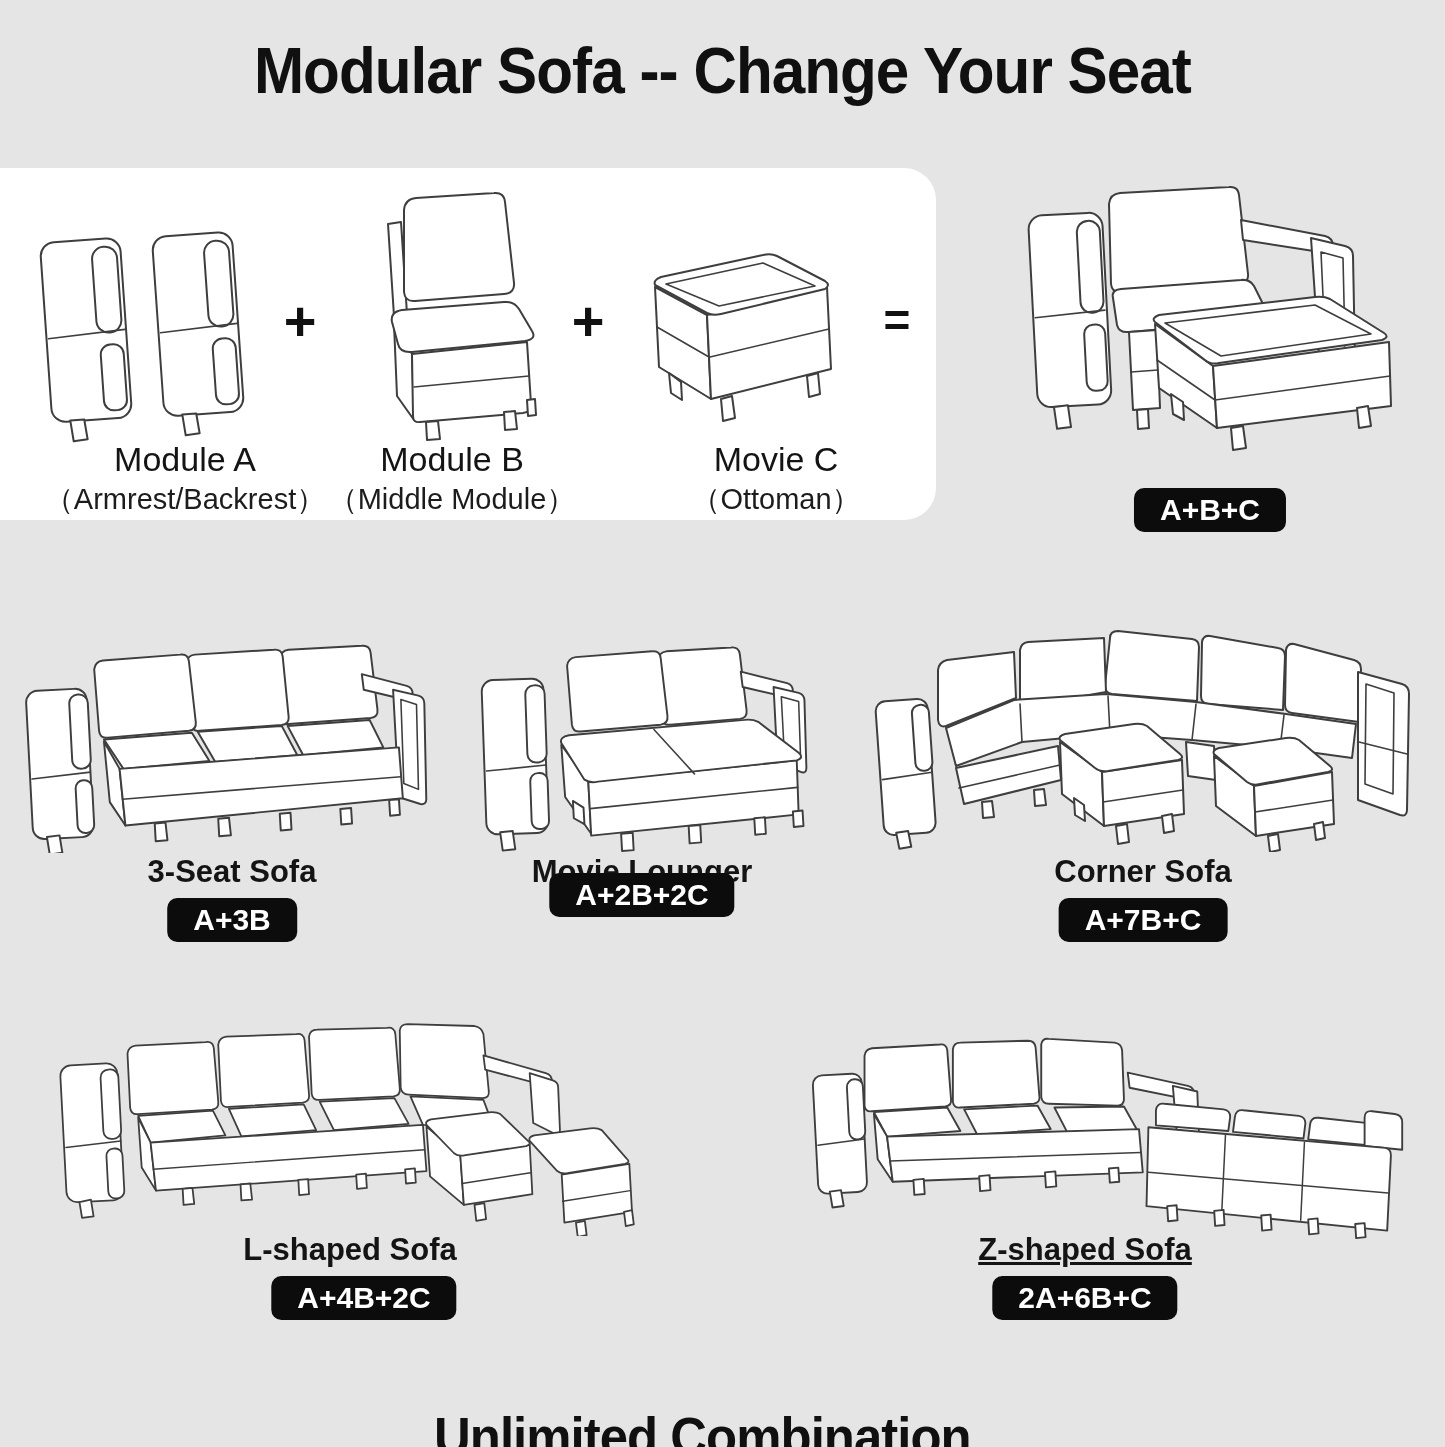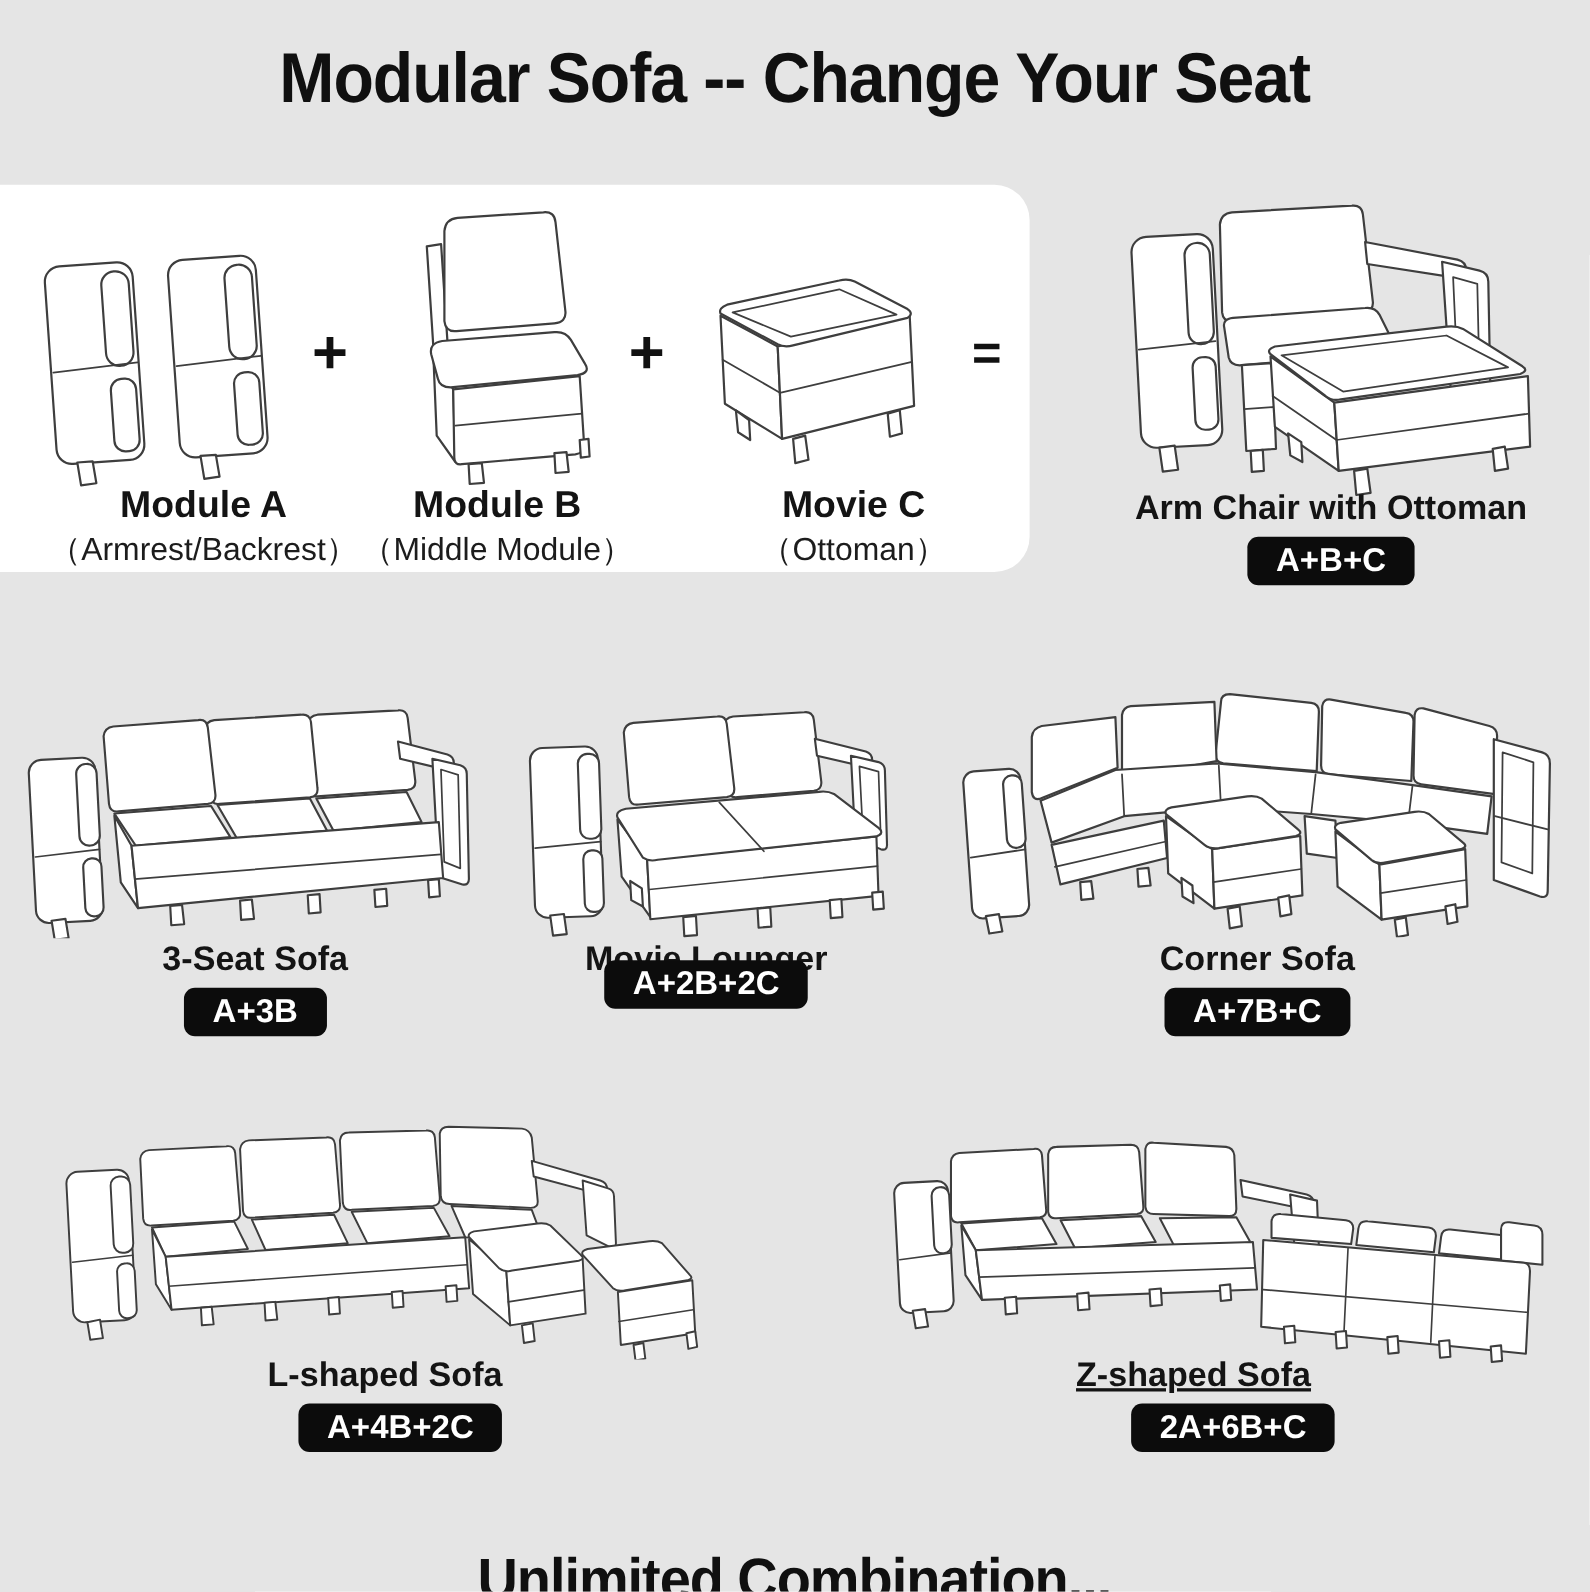--- a/index.html
+++ b/index.html
@@ -12,21 +12,21 @@
   .title {
     display:inline-block; font-size:64px; font-weight:700; letter-spacing:-1px;
     transform:scaleX(0.94); white-space:nowrap; color:#101010;
   }
   .panel {
     position:absolute; left:0; top:168px; width:936px; height:352px;
     background:#ffffff; border-radius:0 32px 32px 0;
   }
   .abs { position:absolute; }
   .cx { transform:translateX(-50%); text-align:center; white-space:nowrap; }
-  .module-name { font-size:34px; font-weight:700; color:#141414; }
+  .module-name { font-size:34px; font-weight:400; color:#141414; }
   .module-sub  { font-size:29px; font-weight:400; color:#1c1c1c; }
   .op { font-size:56px; font-weight:700; color:#111; transform:translate(-50%,-50%); }
   .op-eq { font-size:46px; }
   .combo-label { font-size:31px; font-weight:700; color:#141414; }
   .badge {
     display:inline-block; background:#0c0c0c; color:#ffffff;
     font-size:30px; font-weight:700; padding:5px 26px; border-radius:10px;
   }
   .footer-wrap { position:absolute; top:1358px; left:0; width:100%; text-align:center;margin-top:48px; }
   .footer-text {
@@ -122,21 +122,20 @@
     <line class="nf" x1="210" y1="238" x2="385" y2="214"></line>
     <line class="nf" x1="152" y1="198" x2="210" y2="238"></line>
     <path class="ln" d="M150,160 Q146,156 154,153 L310,135 Q319,134 325,137 L379,171 Q385,175 377,178 L214,201 Q206,203 200,198 Z"></path>
     <path class="nf" d="M160,161 L310,143 L366,172 L216,194 Z"></path>
     <path class="ln" d="M226,266 L228,288 L241,286 L238,264 Z"></path>
     <path class="ln" d="M352,246 L354,266 L366,264 L363,244 Z"></path>
     <path class="ln" d="M166,232 L168,252 L179,258 L178,240 Z"></path>
     <path class="ln" d="M132,248 L133,267 L144,266 L143,247 Z"></path>
   </svg>
 
-  <div class="abs cx combo-label" style="left:1210px; top:444px;">Arm Chair with Ottoman</div>
   <div class="abs cx" style="left:1210px; top:488px;">
     <span class="badge">A+B+C</span>
   </div>
 
   <svg class="abs" style="left:18px; top:633px;" width="420" height="220" viewBox="0 0 430 225">
     <path class="ln" d="M268,26 Q269,18 277,17 L352,13 Q360,12 361,20 L368,78 Q369,86 361,87 L277,93 Q269,94 268,86 Z"></path>
     <path class="ln" d="M172,31 Q173,23 181,22 L262,17 Q270,16 271,24 L277,85 Q278,93 270,94 L186,100 Q178,101 177,93 Z"></path>
     <path class="ln" d="M78,37 Q79,29 87,28 L166,22 Q174,21 175,29 L182,91 Q183,99 175,100 L92,107 Q84,108 83,100 Z"></path>
     <path class="ln" d="M352,42 L398,54 Q404,56 404,62 L404,70 L354,58 Z"></path>
     <path class="ln" d="M384,58 L410,64 Q416,66 416,72 L418,170 Q418,176 412,175 L390,168 Z"></path>
@@ -312,21 +311,21 @@
     <path class="ln" d="M530,224 L531,240 L541,239 L540,223 Z"></path>
     <path class="ln" d="M580,228 L581,244 L591,243 L590,227 Z"></path>
     <path class="ln" d="M630,233 L631,248 L641,247 L640,232 Z"></path>
   </svg>
 
   <div class="abs cx combo-label" style="left:350px; top:1232px;">L-shaped Sofa</div>
   <div class="abs cx" style="left:350px; top:1276px;padding-left:28px;">
     <span class="badge">A+4B+2C</span>
   </div>
   <div class="abs cx combo-label" style="left:1085px; top:1232px;text-decoration:underline;">Z-shaped Sofa</div>
-  <div class="abs cx" style="left:1121px; top:1276px;text-align:center;">
+  <div class="abs cx" style="left:1085px; top:1276px;text-align:center;">
     <span class="badge">2A+6B+C</span>
   </div>
 
   <div class="footer-wrap">
     <span class="footer-text">Unlimited Combination...</span>
   </div>
 
 </div>
 
 </body></html>

